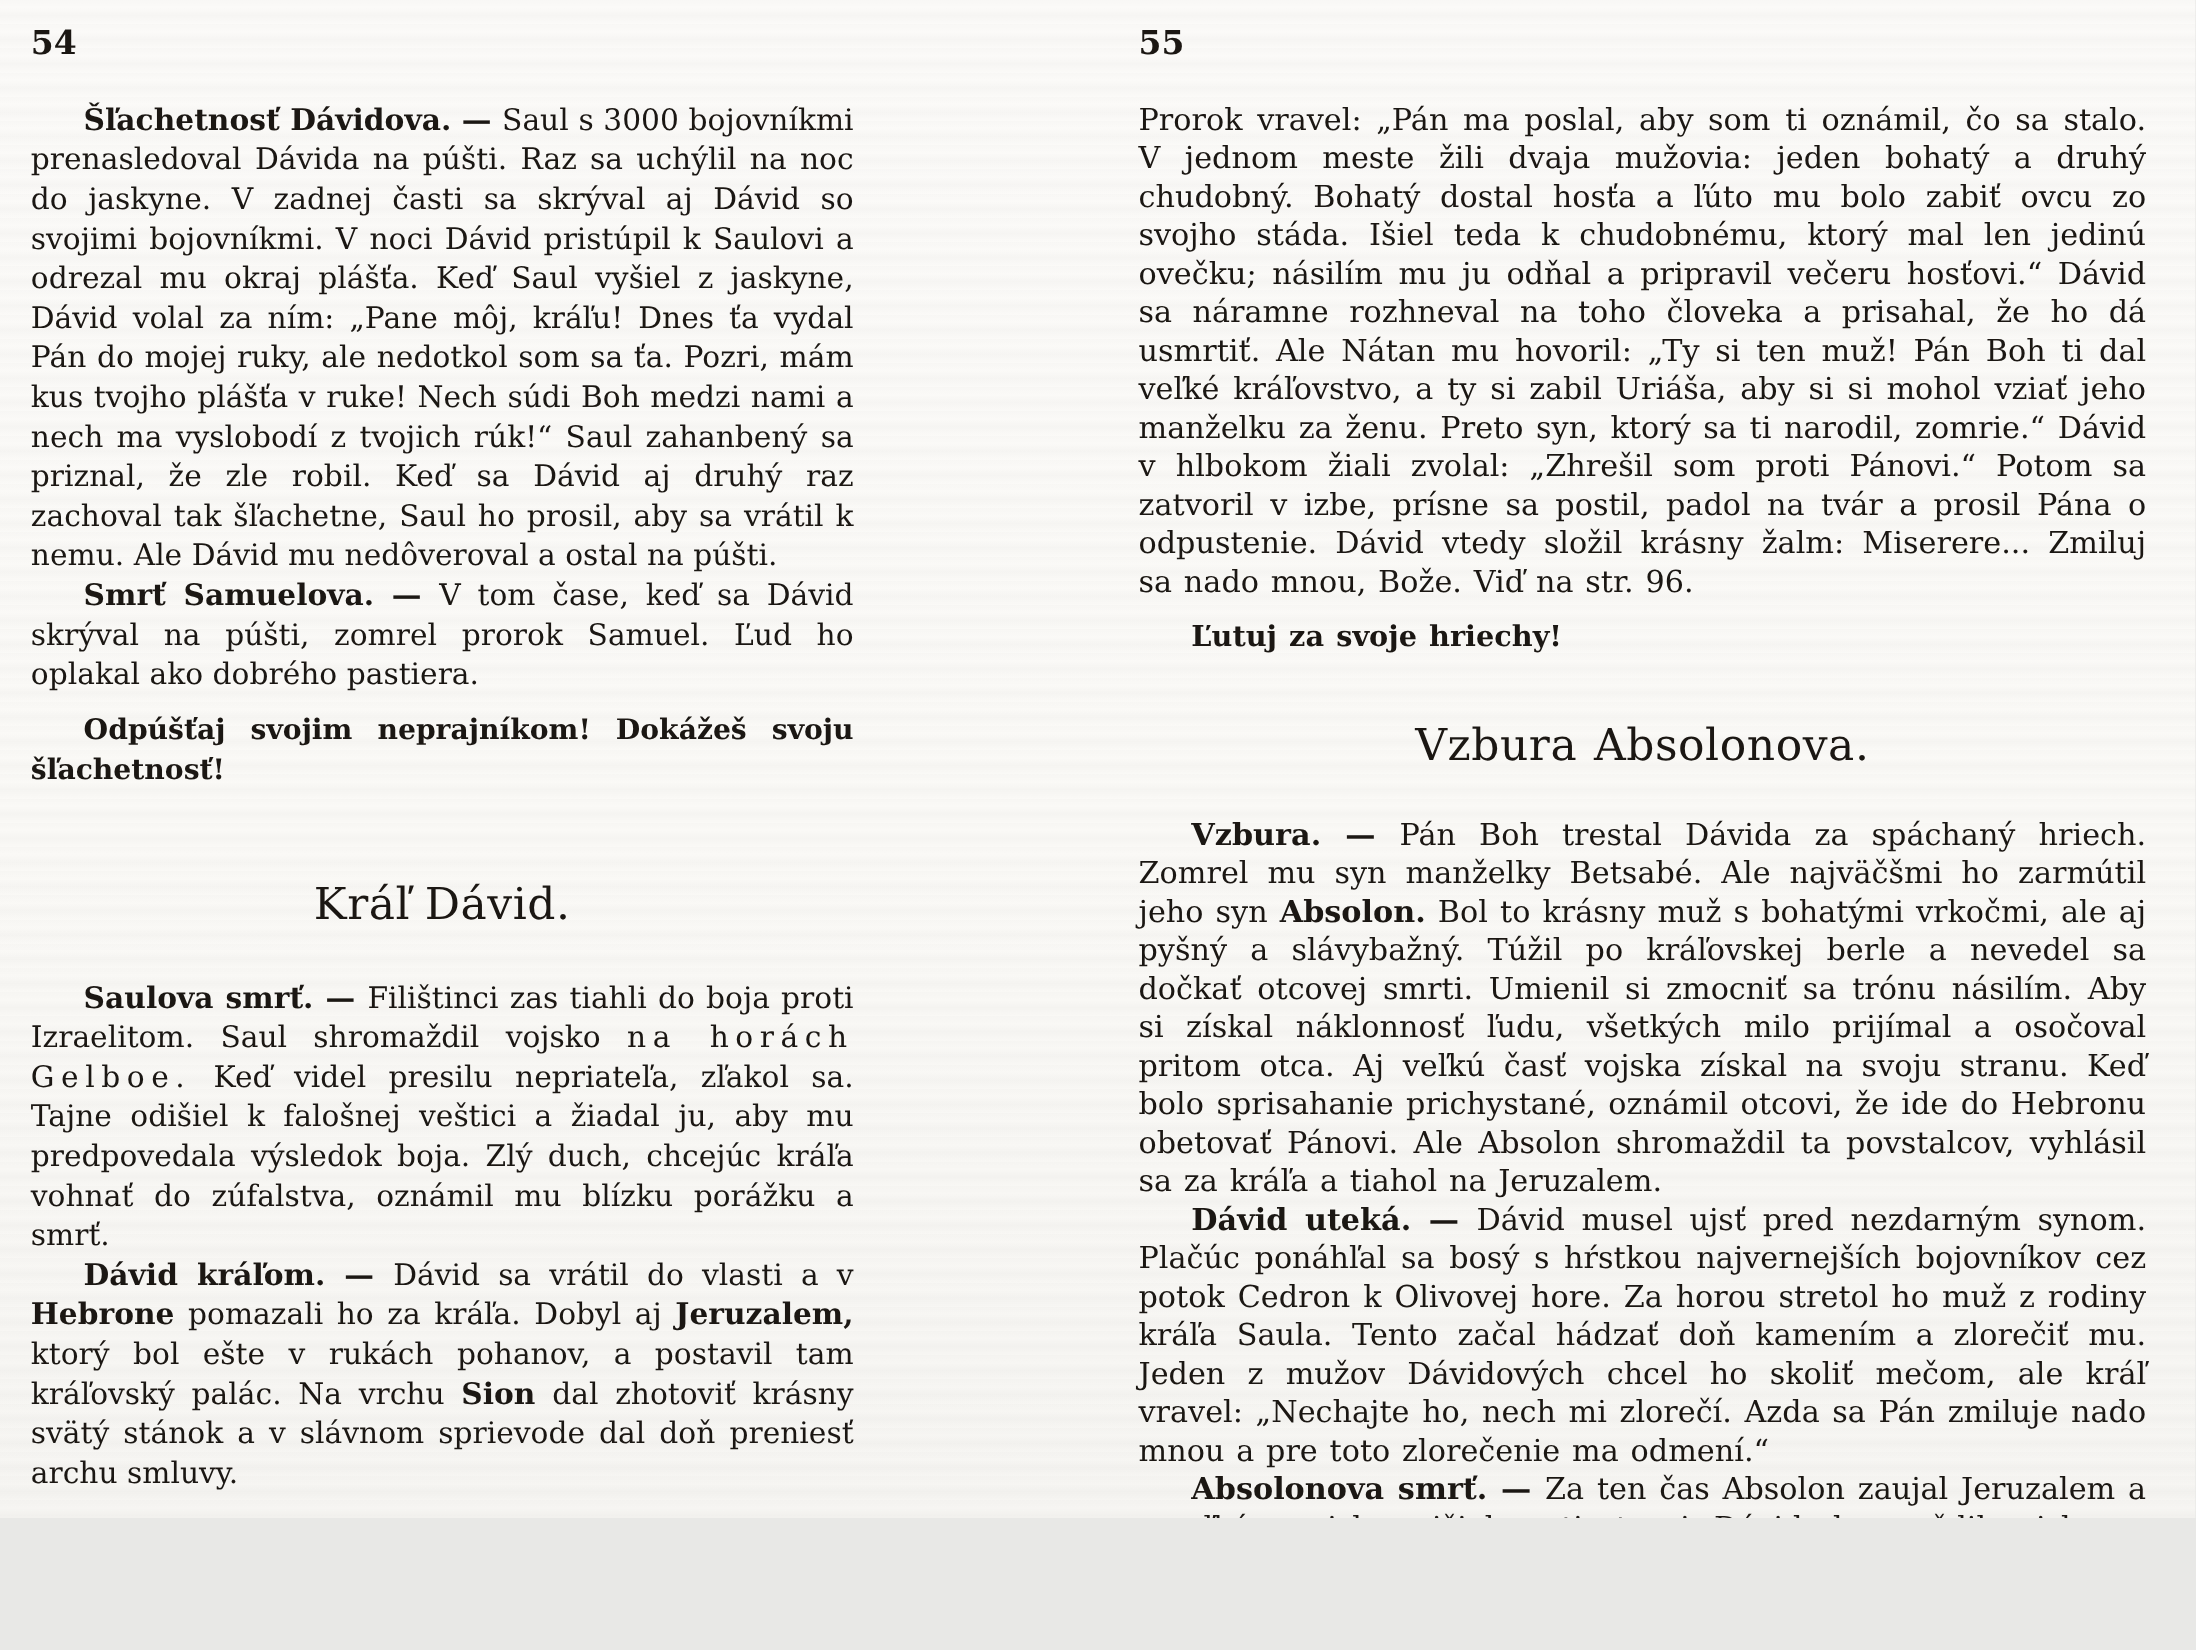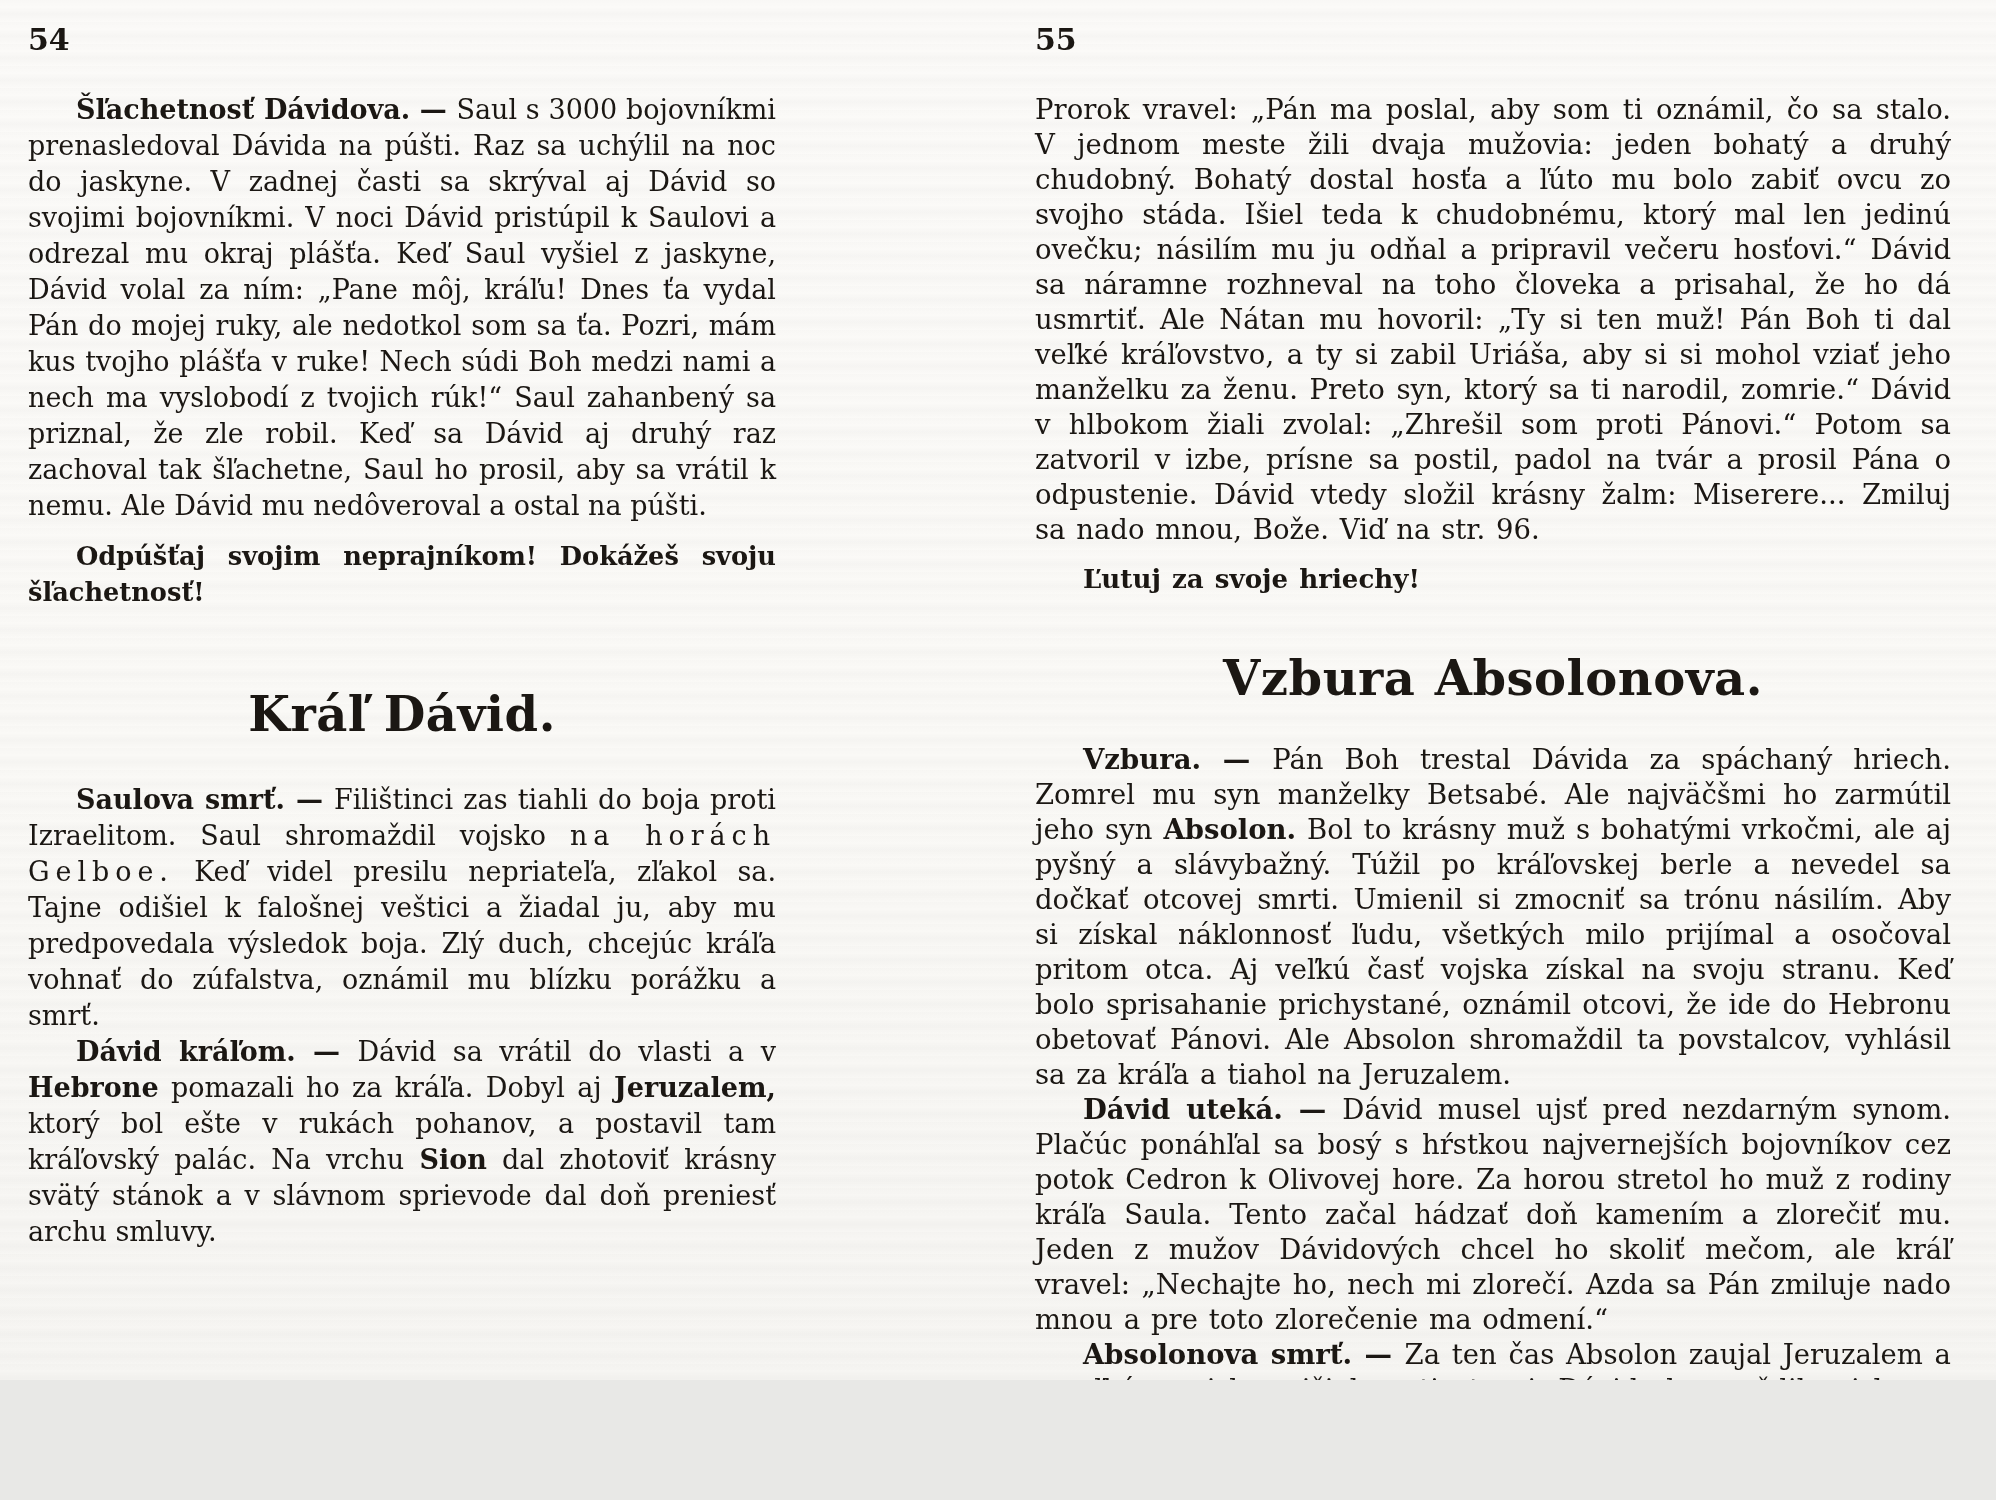--- a/index.html
+++ b/index.html
@@ -40,42 +40,43 @@
   .col p.noindent { text-indent: 0; }
   .lead { font-weight: 700; margin-top: 16px; }
   .b { font-weight: 700; }
   .spaced { letter-spacing: 0.22em; }
   .exhort {
     font-weight: 700;
     font-size: 0.95em;
     margin-top: 14px !important;
   }
   .section {
-    font-weight: 700;
-    font-size: 48px;
+    font-weight: 400;
+    font-size: 40px;
     line-height: 44px;
     text-align: center;
     text-indent: 0;
     letter-spacing: 0.5px;
     margin: 0;
   }
   .h-left  { margin: 82px 0 46px; }
   .h-right { margin: 60px 0 42px; }
 </style>
 </head>
 <body>
 
 <div class="spread">
 
   <div class="page page-left">
     <div class="pagenum pn-left">54</div>
     <div class="col col-left">
 
       <p><span class="lead">Šľachetnosť Dávidova. — </span><span>Saul s 3000 bojovníkmi prenasledoval Dávida na púšti. Raz sa uchýlil na noc do jaskyne. V zadnej časti sa skrýval aj Dávid so svojimi bojovníkmi. V noci Dávid pristúpil k Saulovi a odrezal mu okraj plášťa. Keď Saul vyšiel z jaskyne, Dávid volal za ním: „Pane môj, kráľu! Dnes ťa vydal Pán do mojej ruky, ale nedotkol som sa ťa. Pozri, mám kus tvojho plášťa v ruke! Nech súdi Boh medzi nami a nech ma vyslobodí z tvojich rúk!“ Saul zahanbený sa priznal, že zle robil. Keď sa Dávid aj druhý raz zachoval tak šľachetne, Saul ho prosil, aby sa vrátil k nemu. Ale Dávid mu nedôveroval a ostal na púšti.</span></p>
 
+      <p><span class="lead">Smrť Samuelova. — </span><span>V tom čase, keď sa Dávid skrýval na púšti, zomrel prorok Samuel. Ľud ho oplakal ako dobrého pastiera.</span></p>
 
       <p class="exhort">Odpúšťaj svojim neprajníkom! Dokážeš svoju šľachetnosť!</p>
 
       <h2 class="section h-left">Kráľ Dávid.</h2>
 
       <p><span class="lead">Saulova smrť. — </span><span>Filištinci zas tiahli do boja proti Izraelitom. Saul shromaždil vojsko </span><span class="spaced">na horách Gelboe.</span><span> Keď videl presilu nepriateľa, zľakol sa. Tajne odišiel k falošnej veštici a žiadal ju, aby mu predpovedala výsledok boja. Zlý duch, chcejúc kráľa vohnať do zúfalstva, oznámil mu blízku porážku a smrť.</span></p>
 
 
       <p><span class="lead">Dávid kráľom. — </span><span>Dávid sa vrátil do vlasti a v </span><span class="b">Hebrone</span><span> pomazali ho za kráľa. Dobyl aj </span><span class="b">Jeruzalem,</span><span> ktorý bol ešte v rukách pohanov, a postavil tam kráľovský palác. Na vrchu </span><span class="b">Sion</span><span> dal zhotoviť krásny svätý stánok a v slávnom sprievode dal doň preniesť archu smluvy.</span></p>
 

